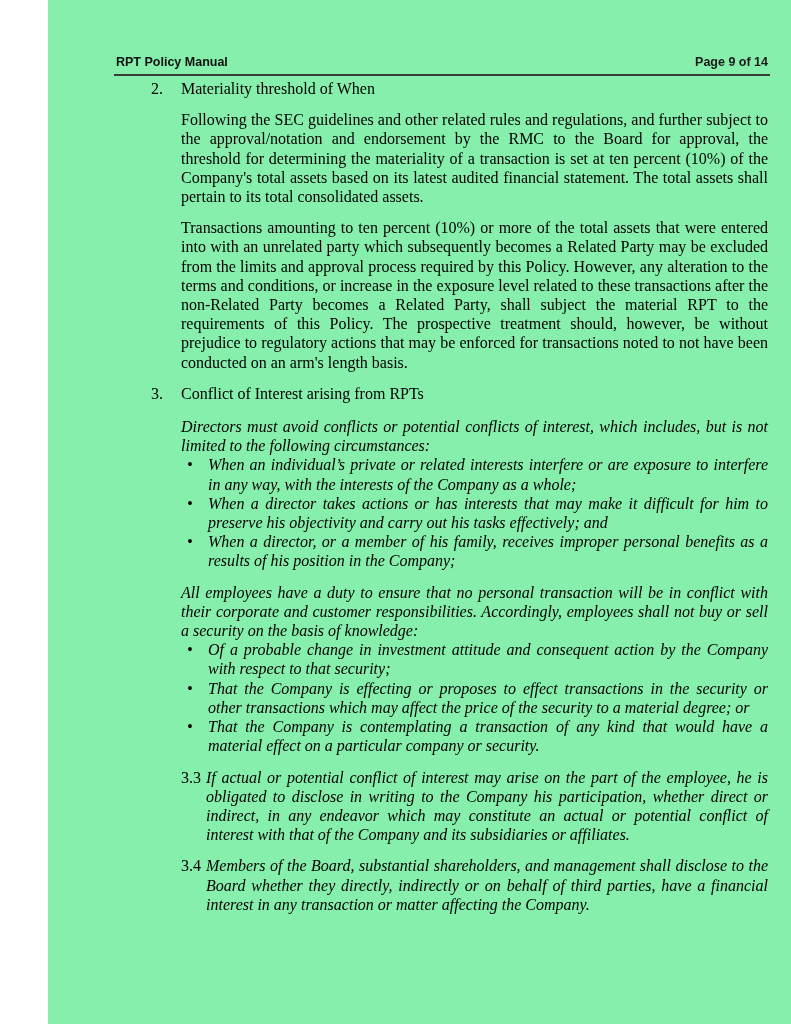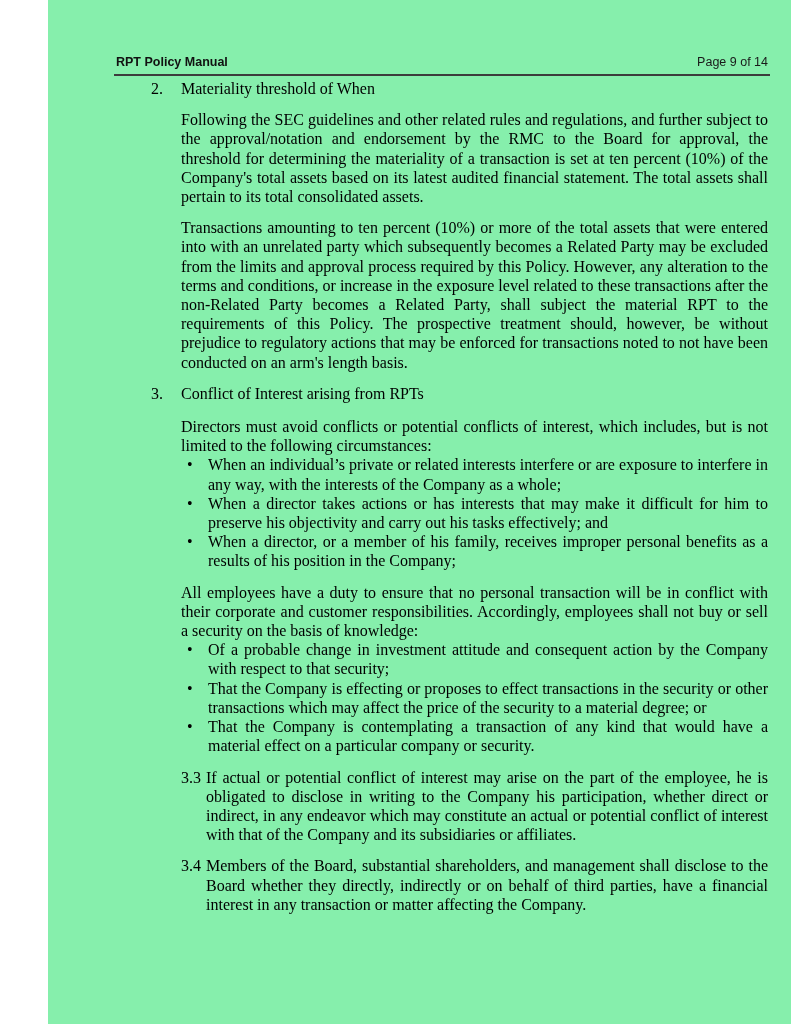--- a/index.html
+++ b/index.html
@@ -23,21 +23,21 @@
     display: flex;
     justify-content: space-between;
     align-items: flex-end;
     font-family: "Liberation Sans", sans-serif;
     font-size: 12.5px;
     line-height: 15px;
     border-bottom: 2px solid #3c3c3c;
     padding: 0 2px 4px 2px;
   }
   .header-title { font-weight: 700; color: #111111; }
-  .header-page { font-weight: 400; color: #1a1a1a; }
+  .header-page { font-weight: 700; color: #1a1a1a; }
   .content {
     position: absolute;
     top: 79px; left: 103px;
     width: 618px;
     font-size: 16px;
     line-height: 19.2px;
   }
   .section-heading { display: flex; }
   .section-heading .sec-num { flex: 0 0 30px; }
   .section-heading .sec-title { flex: 1; }
@@ -48,21 +48,21 @@
   }
   .gap-md { margin-top: 12px; }
   .subsection {
     display: flex;
     margin-left: 30px;
     margin-top: 12px;
     width: 587px;
   }
   .subsection.first-sub { margin-top: 14px; }
   .sub-num { flex: 0 0 25px; }
-  .sub-body { flex: 1; min-width: 0; }
+  .sub-body { flex: 1; min-width: 0; font-style: italic; }
   .sub-text { text-align: justify; }
   .bullet-item { display: flex; }
   .bullet-glyph { flex: 0 0 21px; margin-left: 6px; }
   .bullet-text { flex: 1; text-align: justify; }
 </style>
 </head>
 <body>
 
 <div class="page">
 

